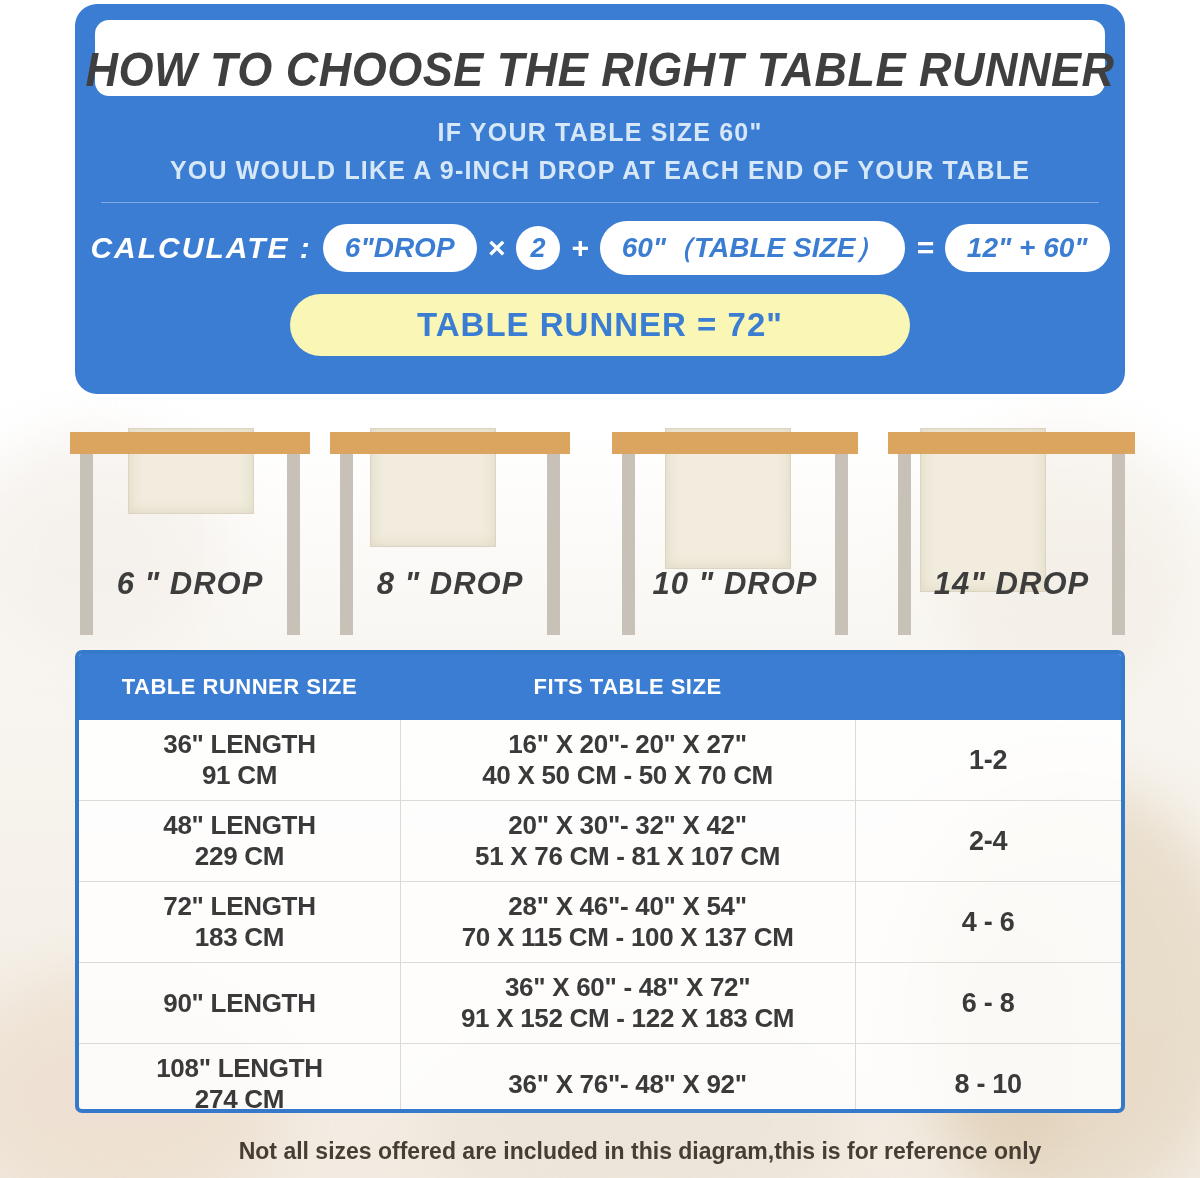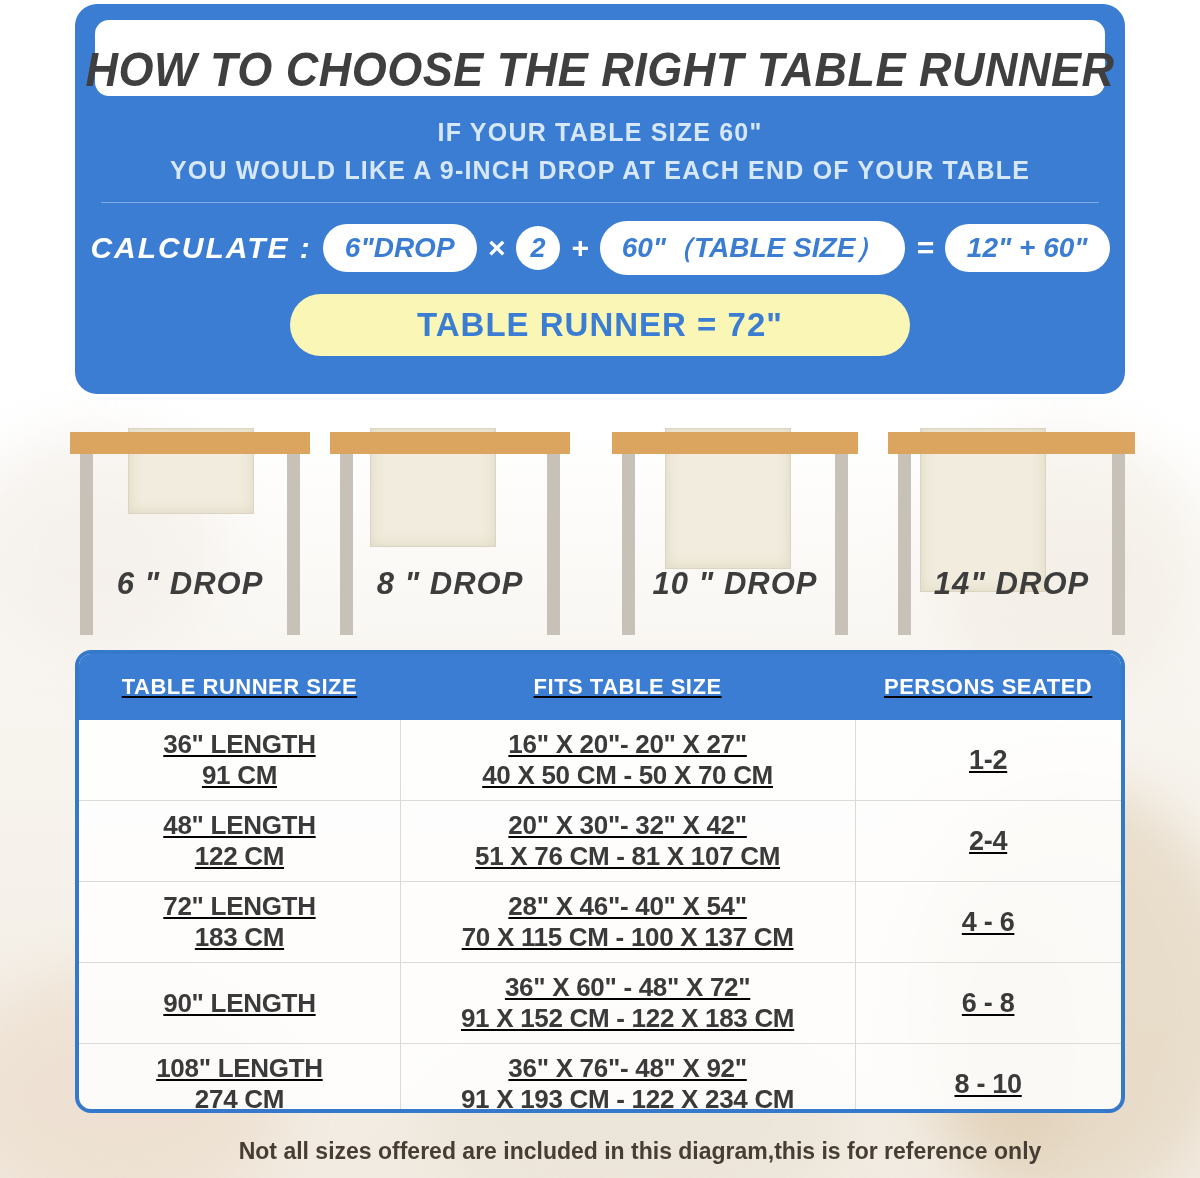--- a/index.html
+++ b/index.html
@@ -55,22 +55,22 @@
     box-shadow:inset 0 0 14px rgba(175,160,125,.28);}
   .fig1 .runner{left:58px;width:124px;height:84px;}
   .fig2 .runner{left:40px;width:124px;height:117px;}
   .fig3 .runner{left:53px;width:124px;height:139px;}
   .fig4 .runner{left:32px;width:124px;height:162px;}
   .drop-label{position:absolute;left:0;right:0;top:156px;text-align:center;
     font-size:31px;font-weight:bold;font-style:italic;color:#3d3d3d;letter-spacing:1px;}
 
   
   .size-table{position:absolute;left:75px;top:650px;width:1050px;height:463px;
-    box-sizing:border-box;border:4px solid #3579cb;border-radius:16px;
-    background:rgba(255,255,255,0.86);overflow:hidden;text-decoration:underline;}
+    box-sizing:border-box;border:4px solid #3579cb;border-radius:7px;
+    background:rgba(255,255,255,0.86);overflow:hidden;}
   .st-header{display:grid;grid-template-columns:30.8% 43.7% 25.5%;height:66px;
     background:#3b7dd2;align-items:center;}
   .st-header .st-hcell{text-align:center;color:#ffffff;font-weight:bold;
     font-size:22px;letter-spacing:0.5px;}
   .st-body{position:relative;display:flex;flex-direction:column;height:404px;}
   .vline{position:absolute;top:0;bottom:0;width:1px;background:#dcdad4;}
   .v1{left:321px;} .v2{left:776px;}
   .st-row{flex:1;display:grid;grid-template-columns:30.8% 43.7% 25.5%;
     align-items:center;}
   .st-row + .st-row{border-top:1px solid #dddbd6;}
@@ -143,42 +143,41 @@
     <div class="leg l"></div>
     <div class="leg r"></div>
     <div class="drop-label">14" DROP</div>
   </div>
 </div>
 
 <div class="size-table">
   <div class="st-header">
     <div class="st-hcell">TABLE RUNNER SIZE</div>
     <div class="st-hcell">FITS TABLE SIZE</div>
-    <div class="st-hcell">PERSONS SEATED</div>
   </div>
   <div class="st-body">
     <div class="vline v1"></div>
     <div class="vline v2"></div>
 
     <div class="st-row">
       <div class="st-cell">
         <div>36" LENGTH</div>
         <div>91 CM</div>
       </div>
       <div class="st-cell">
         <div>16" X 20"- 20" X 27"</div>
         <div>40 X 50 CM - 50 X 70 CM</div>
       </div>
       <div class="st-cell persons">1-2</div>
     </div>
 
     <div class="st-row">
       <div class="st-cell">
         <div>48" LENGTH</div>
-        <div>122 CM</div>
+        <div>229 CM</div>
       </div>
       <div class="st-cell">
         <div>20" X 30"- 32" X 42"</div>
         <div>51 X 76 CM - 81 X 107 CM</div>
       </div>
       <div class="st-cell persons">2-4</div>
     </div>
 
     <div class="st-row">
       <div class="st-cell">
@@ -203,20 +202,19 @@
       <div class="st-cell persons">6 - 8</div>
     </div>
 
     <div class="st-row">
       <div class="st-cell">
         <div>108" LENGTH</div>
         <div>274 CM</div>
       </div>
       <div class="st-cell">
         <div>36" X 76"- 48" X 92"</div>
-        <div>91 X 193 CM - 122 X 234 CM</div>
       </div>
       <div class="st-cell persons">8 - 10</div>
     </div>
   </div>
 </div>
 
 <div class="footer-note">Not all sizes offered are included in this diagram,this is for reference only</div>
 
 </body></html>

